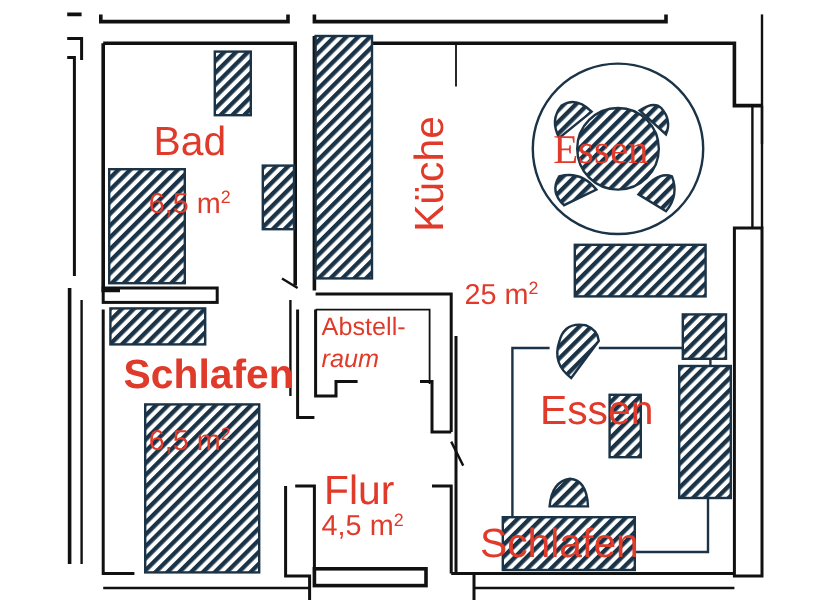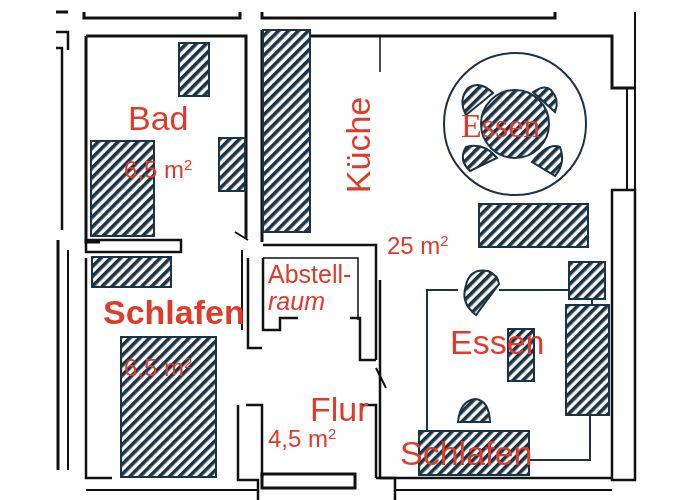--- a/index.html
+++ b/index.html
@@ -1,21 +1,21 @@
 <!DOCTYPE html>
 <html><head>
 <meta charset="utf-8">
 <style>
   html, body { margin:0; padding:0; background:#ffffff; }
   body { width:700px; height:500px; position:relative; overflow:hidden; font-family:"Liberation Sans", sans-serif; }
   #plan { position:absolute; left:0; top:0; width:700px; height:500px; }
   .label { position:absolute; color:#e03a2a; font-family:"Liberation Sans", sans-serif; white-space:nowrap; line-height:1; }
   .lbl-big { font-size:34px; }
   .lbl-mid { font-size:24px; }
-  .lbl-small { font-size:25px; }
+  .lbl-small { font-size:21px; }
   .sup { font-size:0.62em; vertical-align:0.55em; }
 </style>
 </head>
 <body>
 
 <svg id="plan" viewBox="0 0 700 500" xmlns="http://www.w3.org/2000/svg">
   <defs>
     <pattern id="hatch" patternUnits="userSpaceOnUse" width="7" height="7" patternTransform="rotate(45)">
       <rect width="7" height="7" fill="#ffffff"></rect>
       <rect width="3.6" height="7" fill="#1b3347"></rect>
@@ -112,16 +112,16 @@
 <div class="label lbl-mid" style="left:387px;top:234px;"><span>25 m</span><span class="sup">2</span></div>
 
 <div class="label lbl-small" style="left:268px;top:262px;">Abstell-</div>
 <div class="label lbl-small" style="left:268px;top:289px;font-style:italic;">raum</div>
 
 <div class="label lbl-big" style="left:103px;top:295px;font-weight:bold;">Schlafen</div>
 <div class="label lbl-mid" style="left:124px;top:356px;"><span>6,5 m</span><span class="sup">2</span></div>
 
 <div class="label lbl-big" style="left:450px;top:325px;">Essen</div>
 
-<div class="label lbl-big" style="left:270px;top:392px;margin-left:40px;">Flur</div>
+<div class="label lbl-big" style="left:270px;top:392px;">Flur</div>
 <div class="label lbl-mid" style="left:268px;top:427px;"><span>4,5 m</span><span class="sup">2</span></div>
 
 <div class="label lbl-big" style="left:400px;top:436px;">Schlafen</div>
 
 </body></html>

